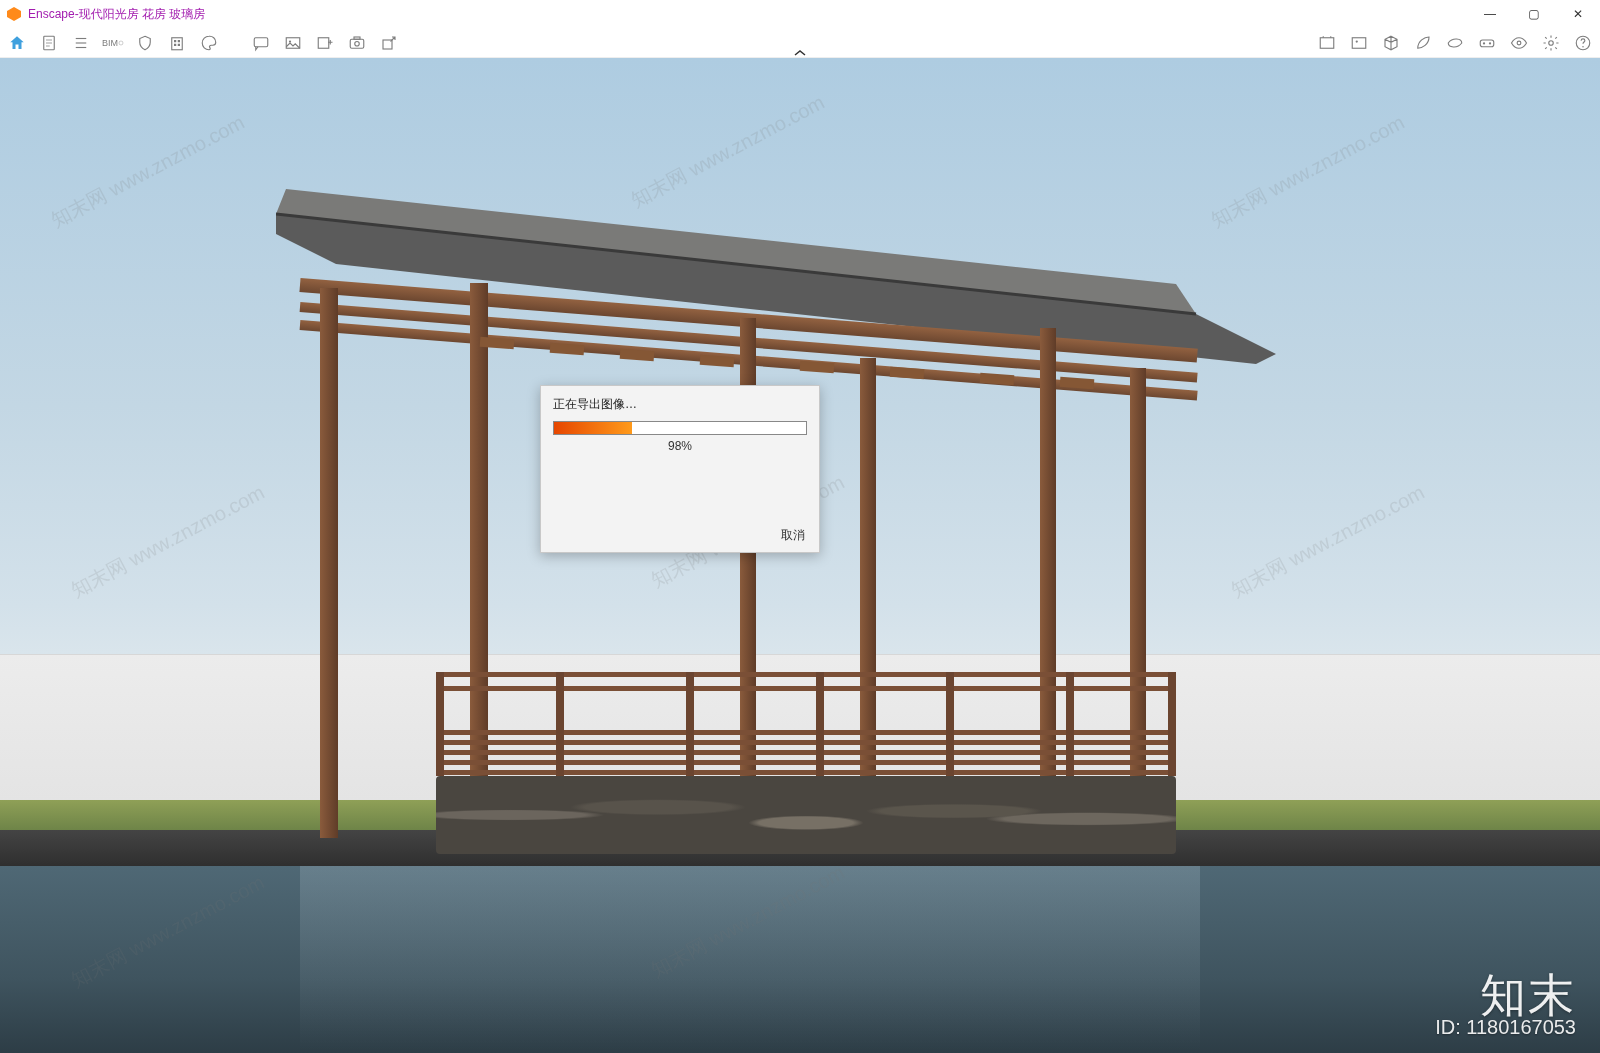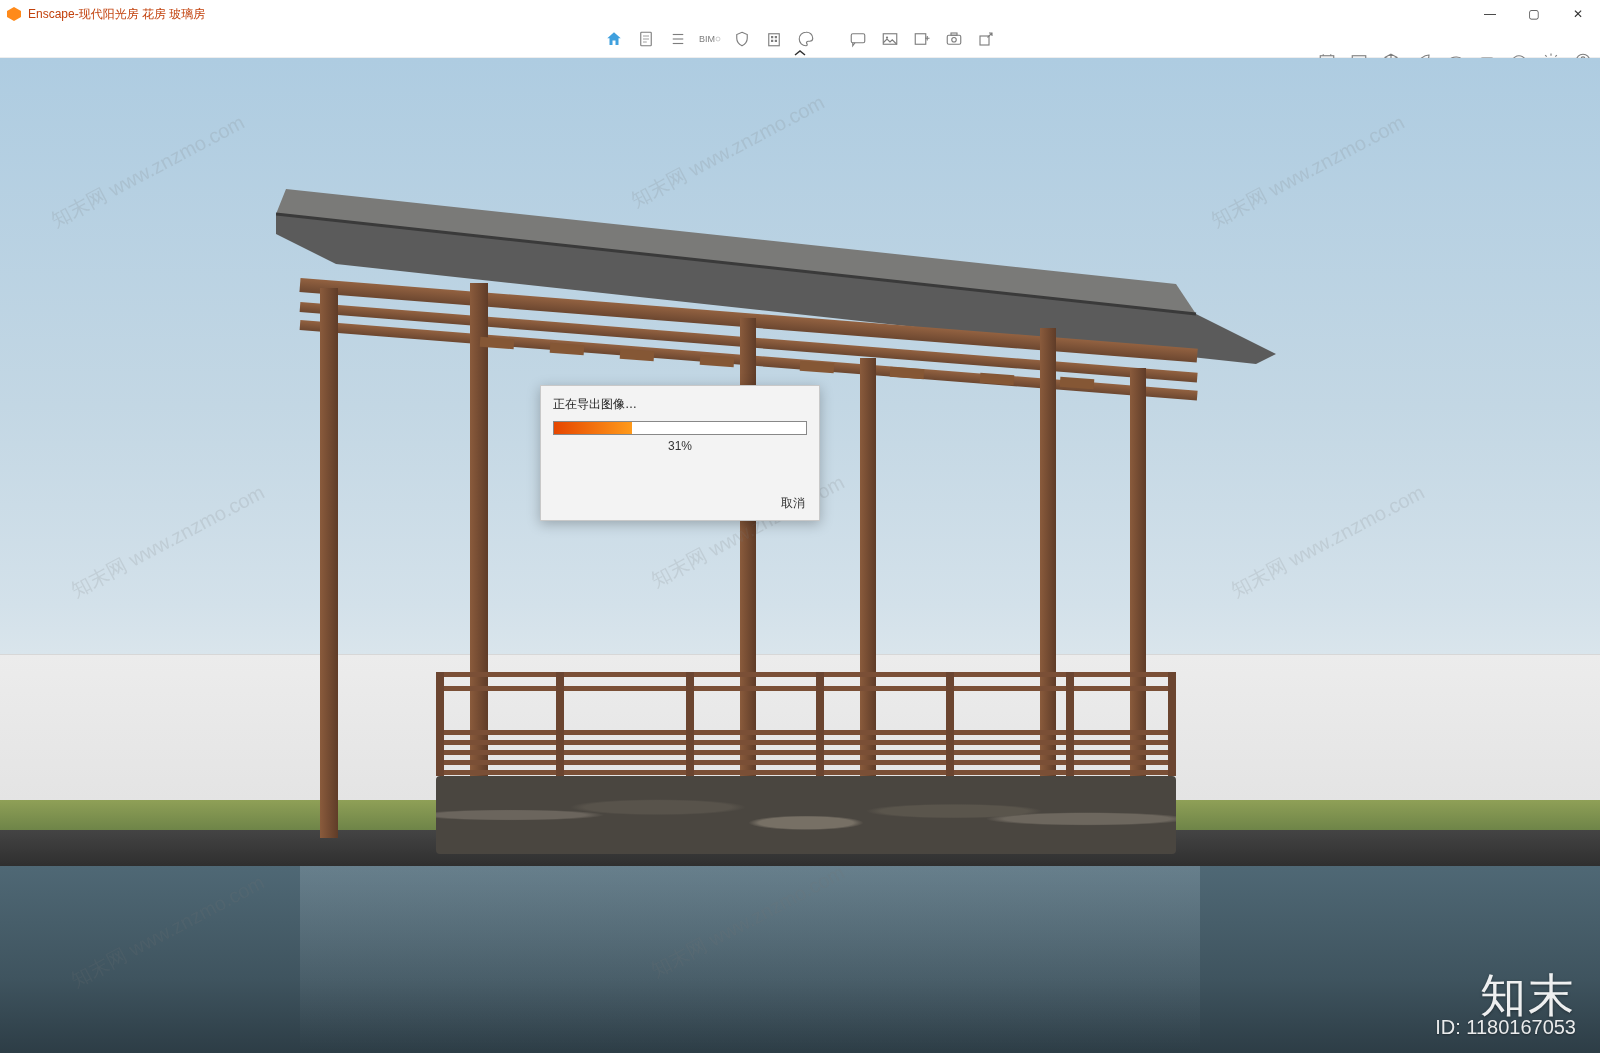--- a/index.html
+++ b/index.html
@@ -18,38 +18,36 @@
       padding: 0 6px;
       background: #fff;
       font-size: 12px;
       color: #3a3a3a;
       position: relative;
     }
     .titlebar .app-icon {
       width: 16px; height: 16px; margin-right: 6px;
       display: inline-flex; align-items:center; justify-content:center;
     }
-    .title-text { color: #c2410c; font-size: 12px; }
+    .title-text { color: #a21caf; font-size: 12px; }
     .win-controls {
       position: absolute; right: 0; top: 0; height: 28px;
       display: flex; align-items: center;
     }
     .win-btn {
       width: 44px; height: 28px; display:flex;
       align-items:center; justify-content:center;
       color: #333; font-size: 12px;
     }
     .toolbar {
       height: 30px;
       display: flex;
-      align-items: center;
       padding: 0 6px;
       background: #fff;
       border-bottom: 1px solid #eee;
-      flex-direction: column;
     }
     .toolbar .left-tools, .toolbar .right-tools {
       display: flex; gap: 10px; align-items: center;
     }
     .toolbar .right-tools { margin-left: auto; }
     .tool-icon {
       width: 22px; height: 22px;
       display:flex; align-items:center; justify-content:center;
       color: #7d7d7d;
     }
@@ -148,21 +146,21 @@
     .chevron-handle {
       position:absolute; left:50%; top:48px; transform:translateX(-50%);
       width:20px; height:10px;
       display:flex; align-items:center; justify-content:center;
       color:#333;
     }
 
     .dialog {
       position:absolute;
       left: 540px; top: 385px;
-      width: 280px; height: 136px;
+      width: 280px; height: 168px;
       background:#f3f3f3;
       border:1px solid #c8c8c8;
       box-shadow: 0 3px 12px rgba(0,0,0,0.25);
       padding: 10px 12px 8px;
       font-size: 12px; color:#333;
     }
     .dialog .dlg-title { font-size:12px; margin-bottom:8px; color:#222;}
     .progress-track {
       width:100%; height:14px;
       background:#fff; border:1px solid #888;
@@ -424,17 +422,17 @@
   <div class="watermark-id">
     <span>ID: </span><span>1180167053</span>
   </div>
 </div>
 
 <div class="dialog">
   <div class="dlg-title">正在导出图像…</div>
   <div class="progress-track">
     <div class="progress-fill" style="width:31%;background:linear-gradient(to right,#e64600,#ff9a1a);"></div>
   </div>
-  <div class="progress-pct">31%</div>
+  <div class="progress-pct">98%</div>
   <div class="dlg-actions">
     <button class="dlg-cancel">取消</button>
   </div>
 </div>
 
 </body></html>

